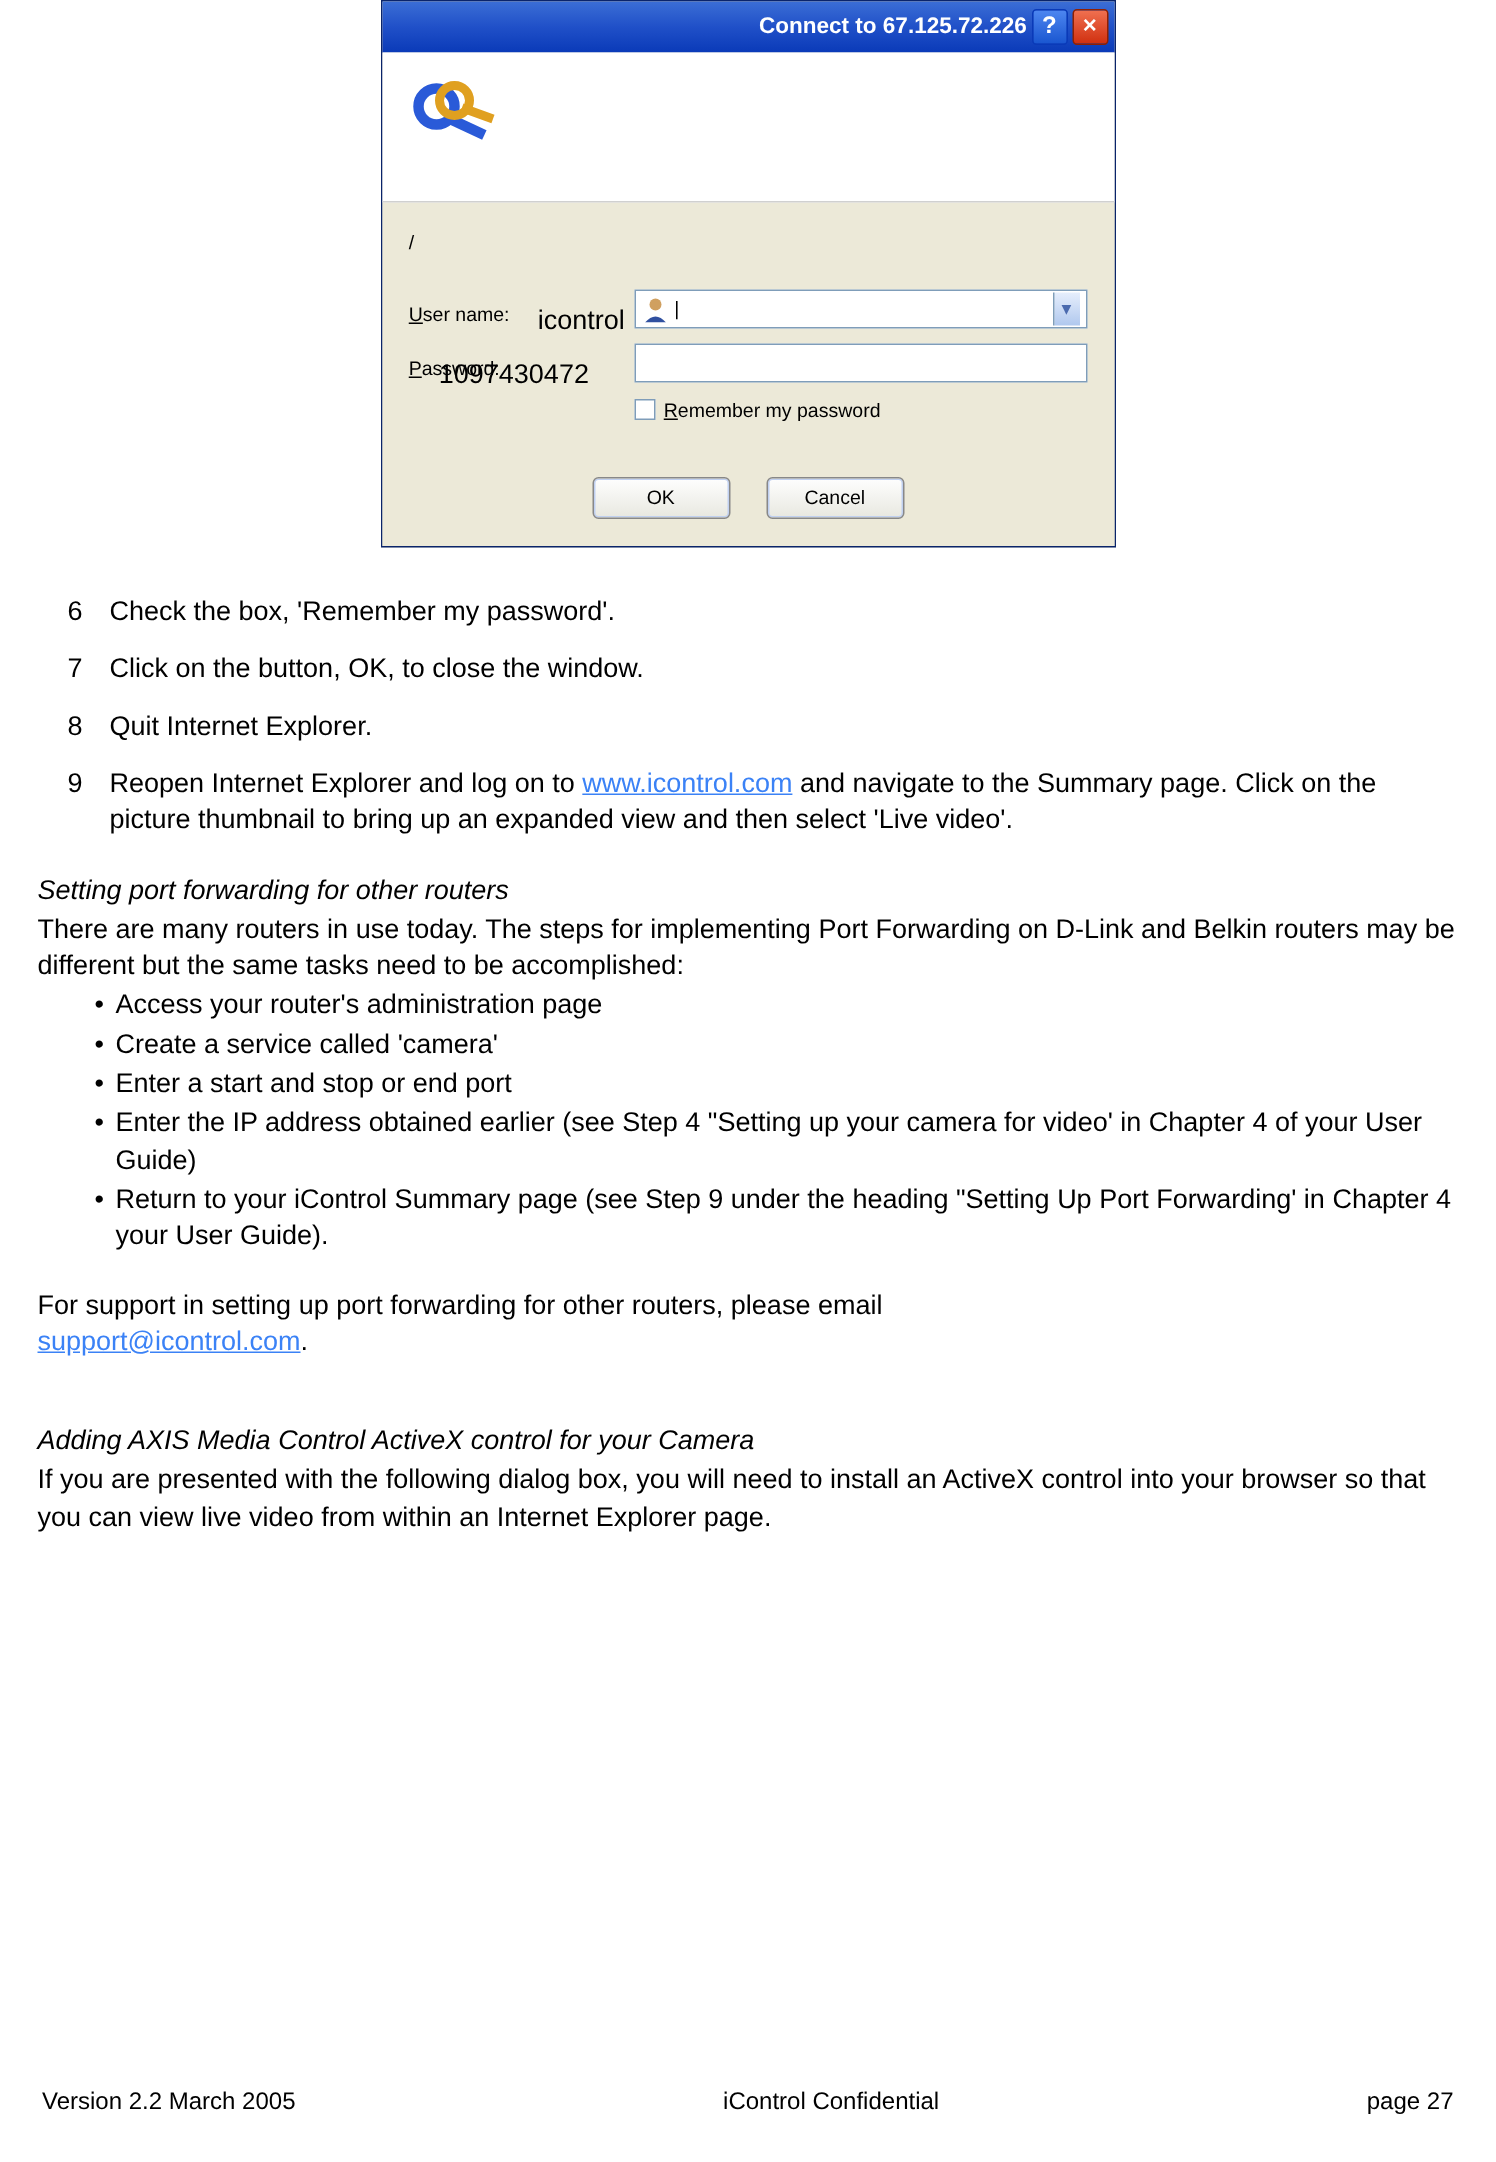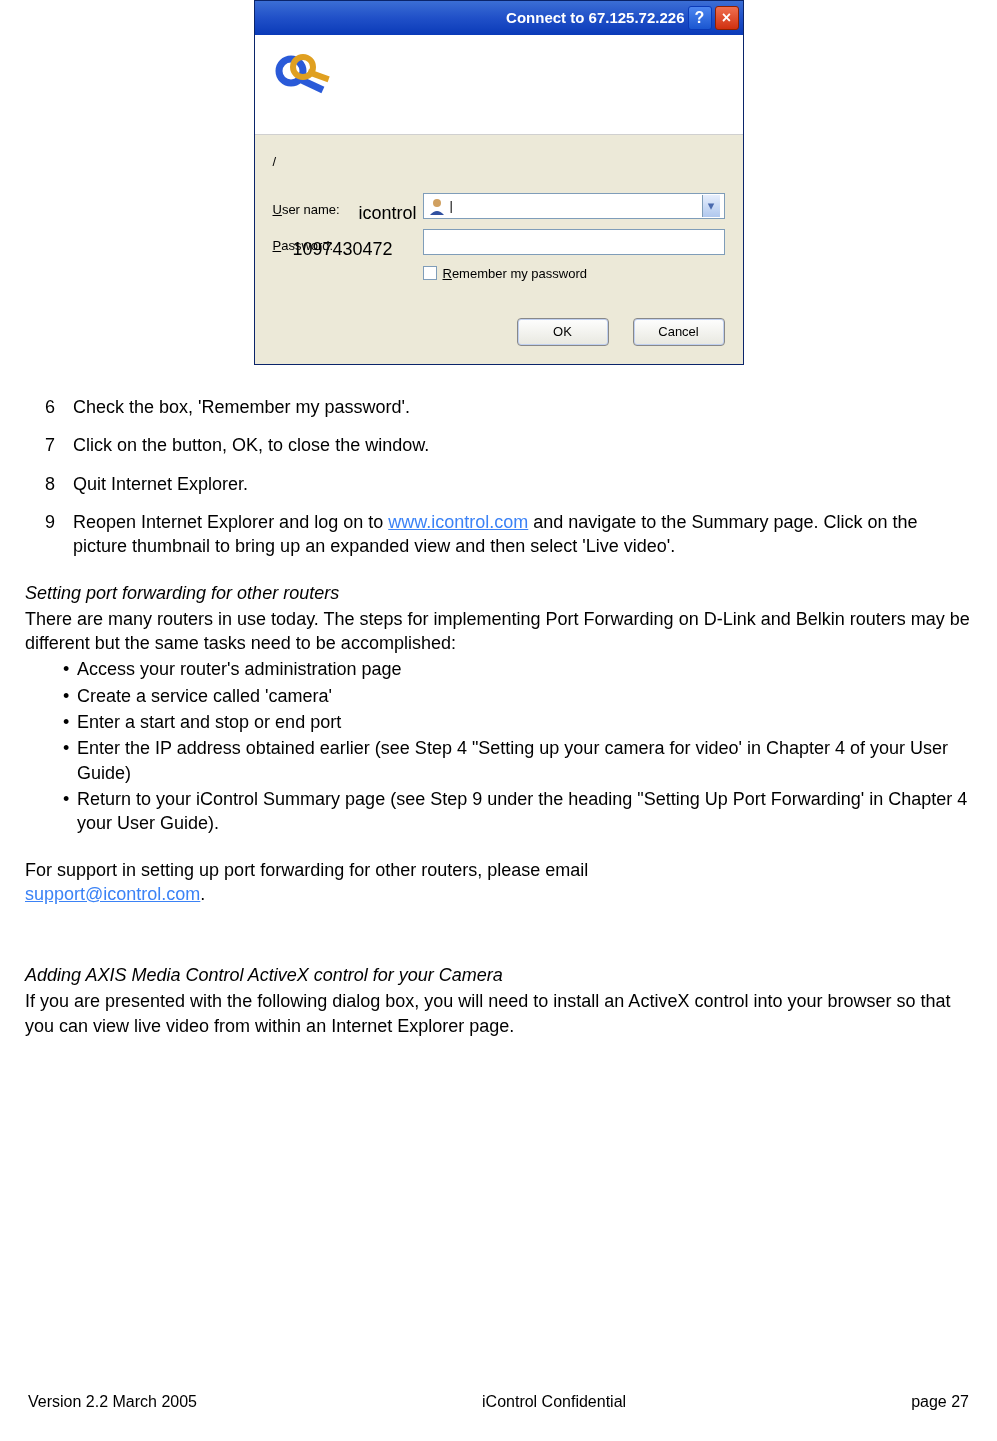--- a/index.html
+++ b/index.html
@@ -80,21 +80,21 @@
     width:18px; height:22px;
     border-left:1px solid #7f9db9;
     background:linear-gradient(to bottom,#e6eefc,#b0c8ee);
     margin-left:auto;
     display:flex;align-items:center;justify-content:center;
     color:#4a6aae;
   }
   .chk-row { display:flex; align-items:center; margin:8px 0 18px 150px; }
   .chk { width:14px; height:14px; border:1px solid #7f9db9; background:#fff; margin-right:6px;}
   .chk-row .under { text-decoration:underline; }
-  .btn-row { display:flex; justify-content:flex-end; gap:24px; margin-top:24px; padding-top:12px;}
+  .btn-row { display:flex; justify-content:center; gap:24px; margin-top:24px; padding-top:12px;}
   .win-btn {
     min-width:92px; height:28px;
     background:linear-gradient(to bottom,#fefefe,#e8e8e0);
     border:1px solid #888;
     border-radius:4px;
     text-align:center;
     padding:4px 12px;
     font-size:13px;
     box-shadow:0 0 0 1px #c0d0f0 inset;
   }
@@ -231,21 +231,21 @@
           <div class="dot">•</div>
           <div class="btxt">Return to your iControl Summary page (see Step 9 under the heading "Setting Up Port Forwarding' in Chapter 4 your User Guide).</div>
         </div>
     </div>
 
     <p class="para" style="margin-top:22px;">
       <span>For support in setting up port forwarding for other routers, please email </span><br>
       <a class="link">support@icontrol.com</a><span>.</span>
     </p>
 
-    <div class="section-head" style="margin-top:57px;">Adding AXIS Media Control ActiveX control for your Camera</div>
+    <div class="section-head" style="margin-top:42px;">Adding AXIS Media Control ActiveX control for your Camera</div>
     <div class="para">If you are presented with the following dialog box, you will need to install an ActiveX control into your browser so that you can view live video from within an Internet Explorer page.</div>
 
   </div>
 
   <div class="footer">
     <span>Version 2.2 March 2005</span>
     <span class="mid">iControl     Confidential</span>
     <span>page 27</span>
   </div>
 

